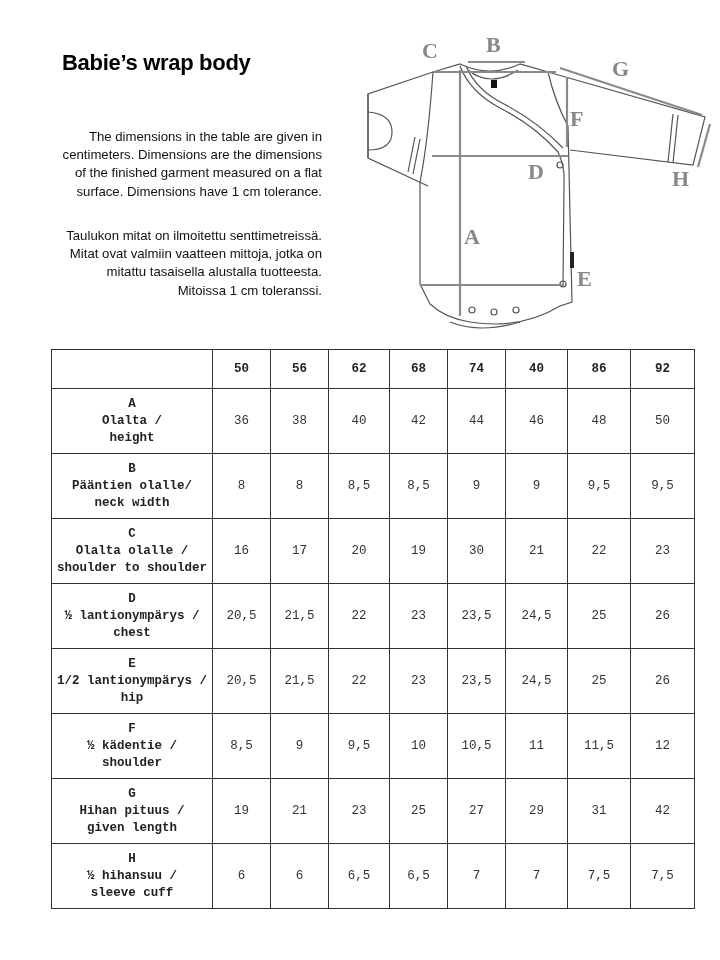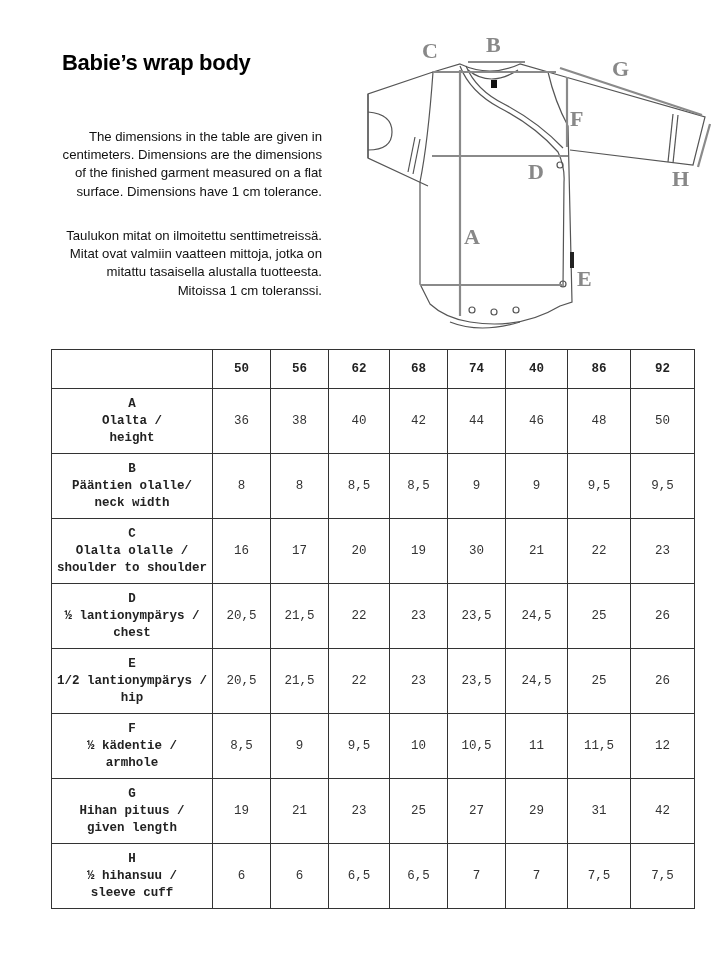--- a/index.html
+++ b/index.html
@@ -173,21 +173,21 @@
         <td class="val">23</td>
         <td class="val">23,5</td>
         <td class="val">24,5</td>
         <td class="val">25</td>
         <td class="val">26</td>
       </tr>
       <tr class="row">
         <td class="label">
           <span class="lbl-line">F</span>
           <span class="lbl-line">½  kädentie /</span>
-          <span class="lbl-line">armhole</span>
+          <span class="lbl-line">shoulder</span>
         </td>
         <td class="val">8,5</td>
         <td class="val">9</td>
         <td class="val">9,5</td>
         <td class="val">10</td>
         <td class="val">10,5</td>
         <td class="val">11</td>
         <td class="val">11,5</td>
         <td class="val">12</td>
       </tr>

